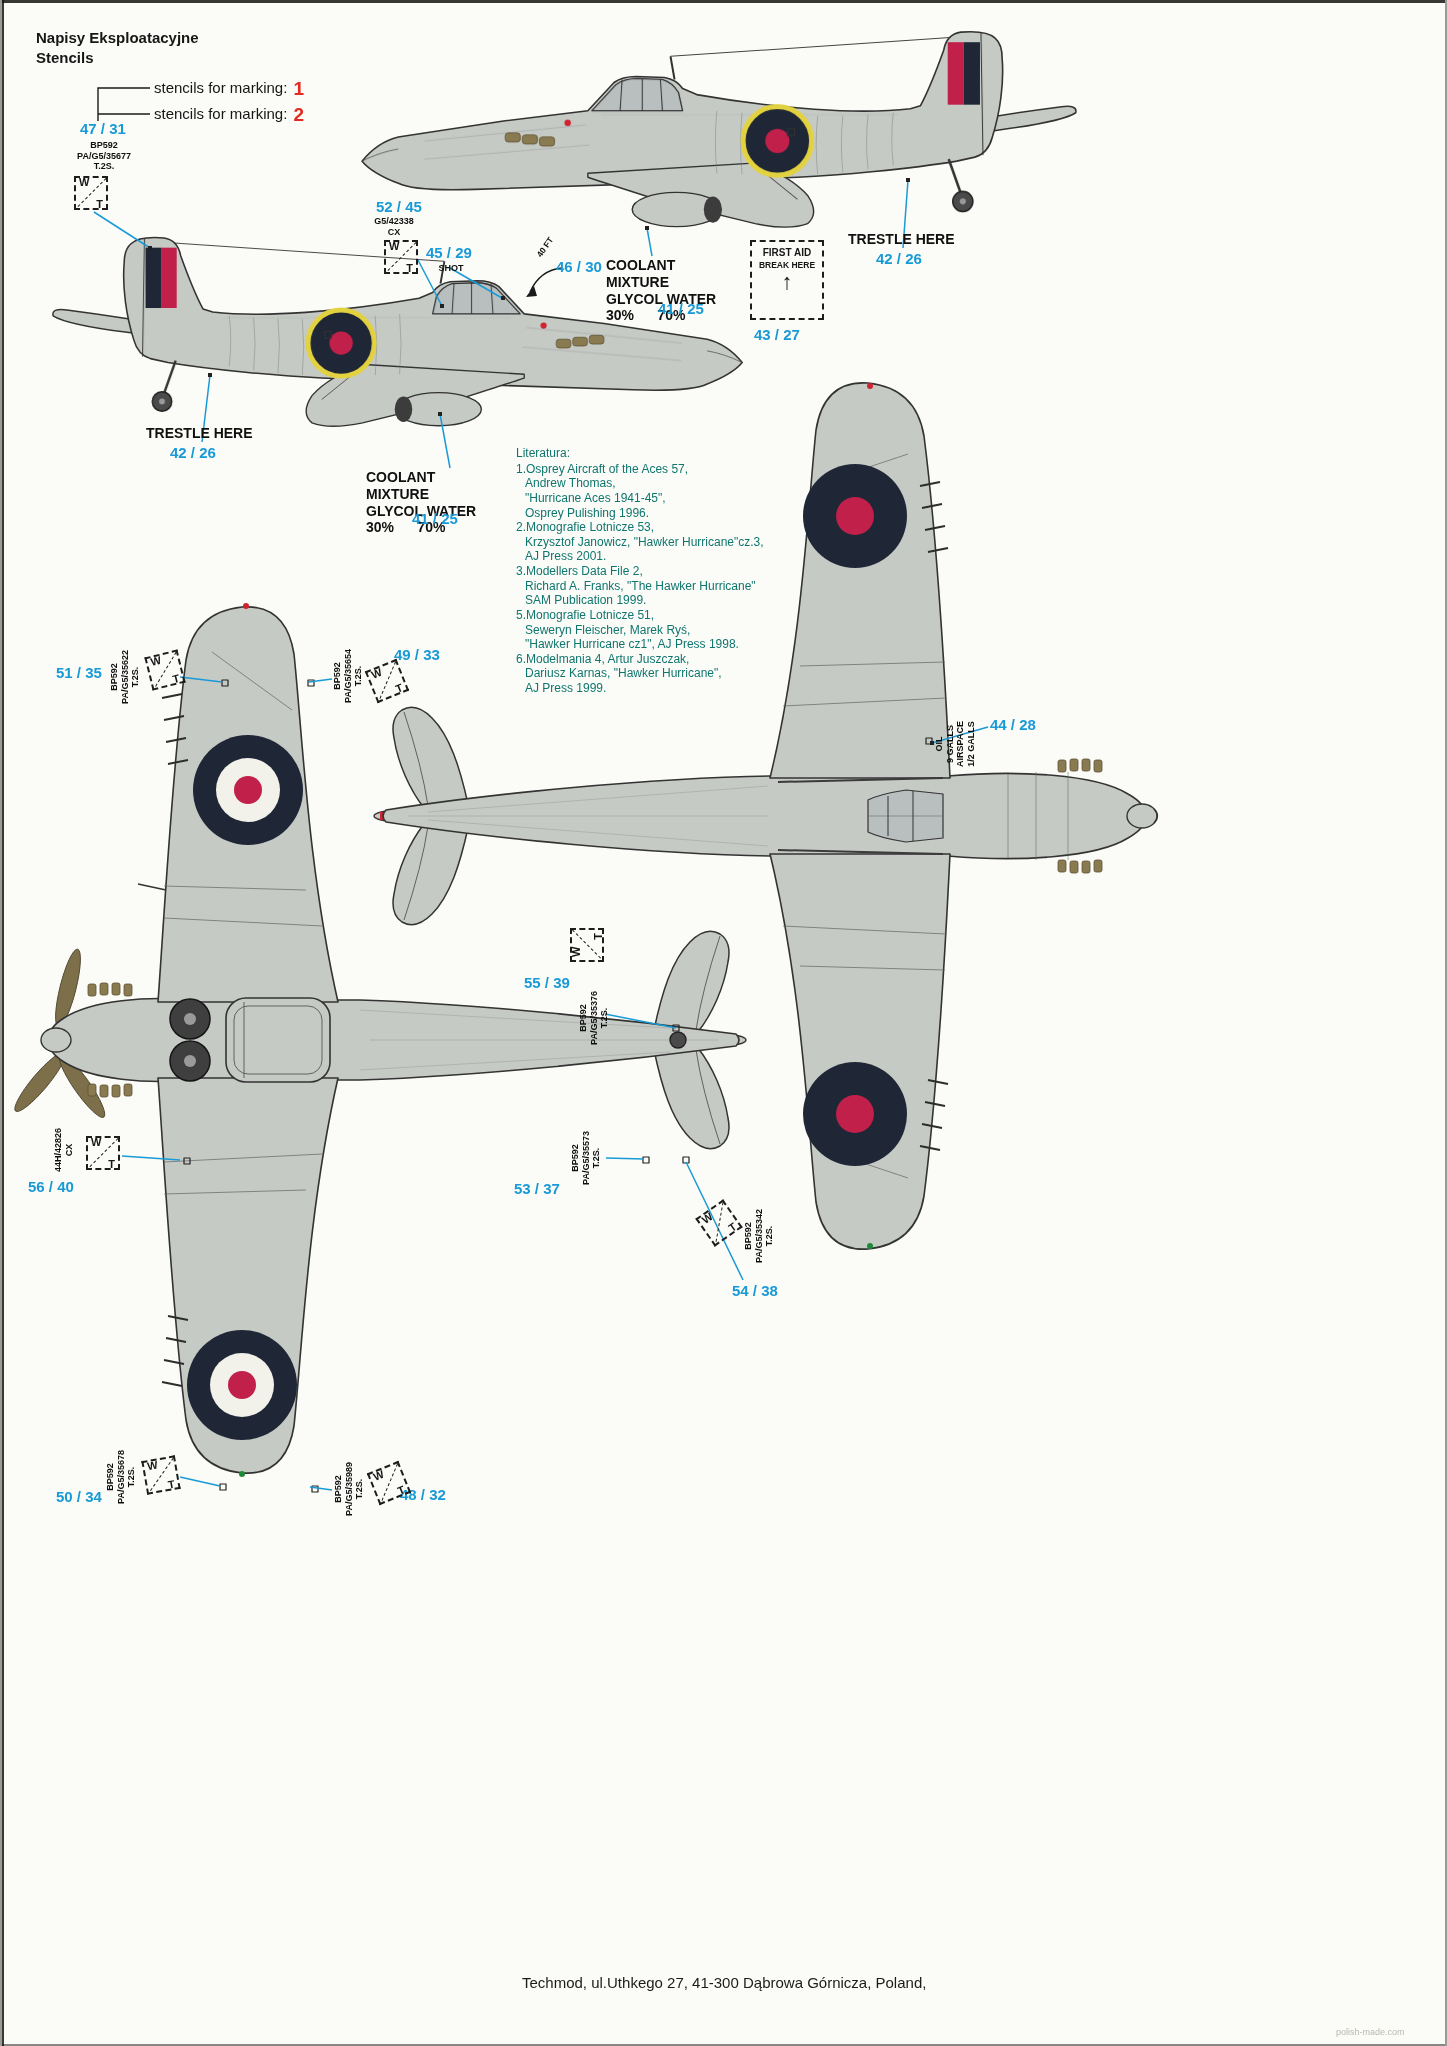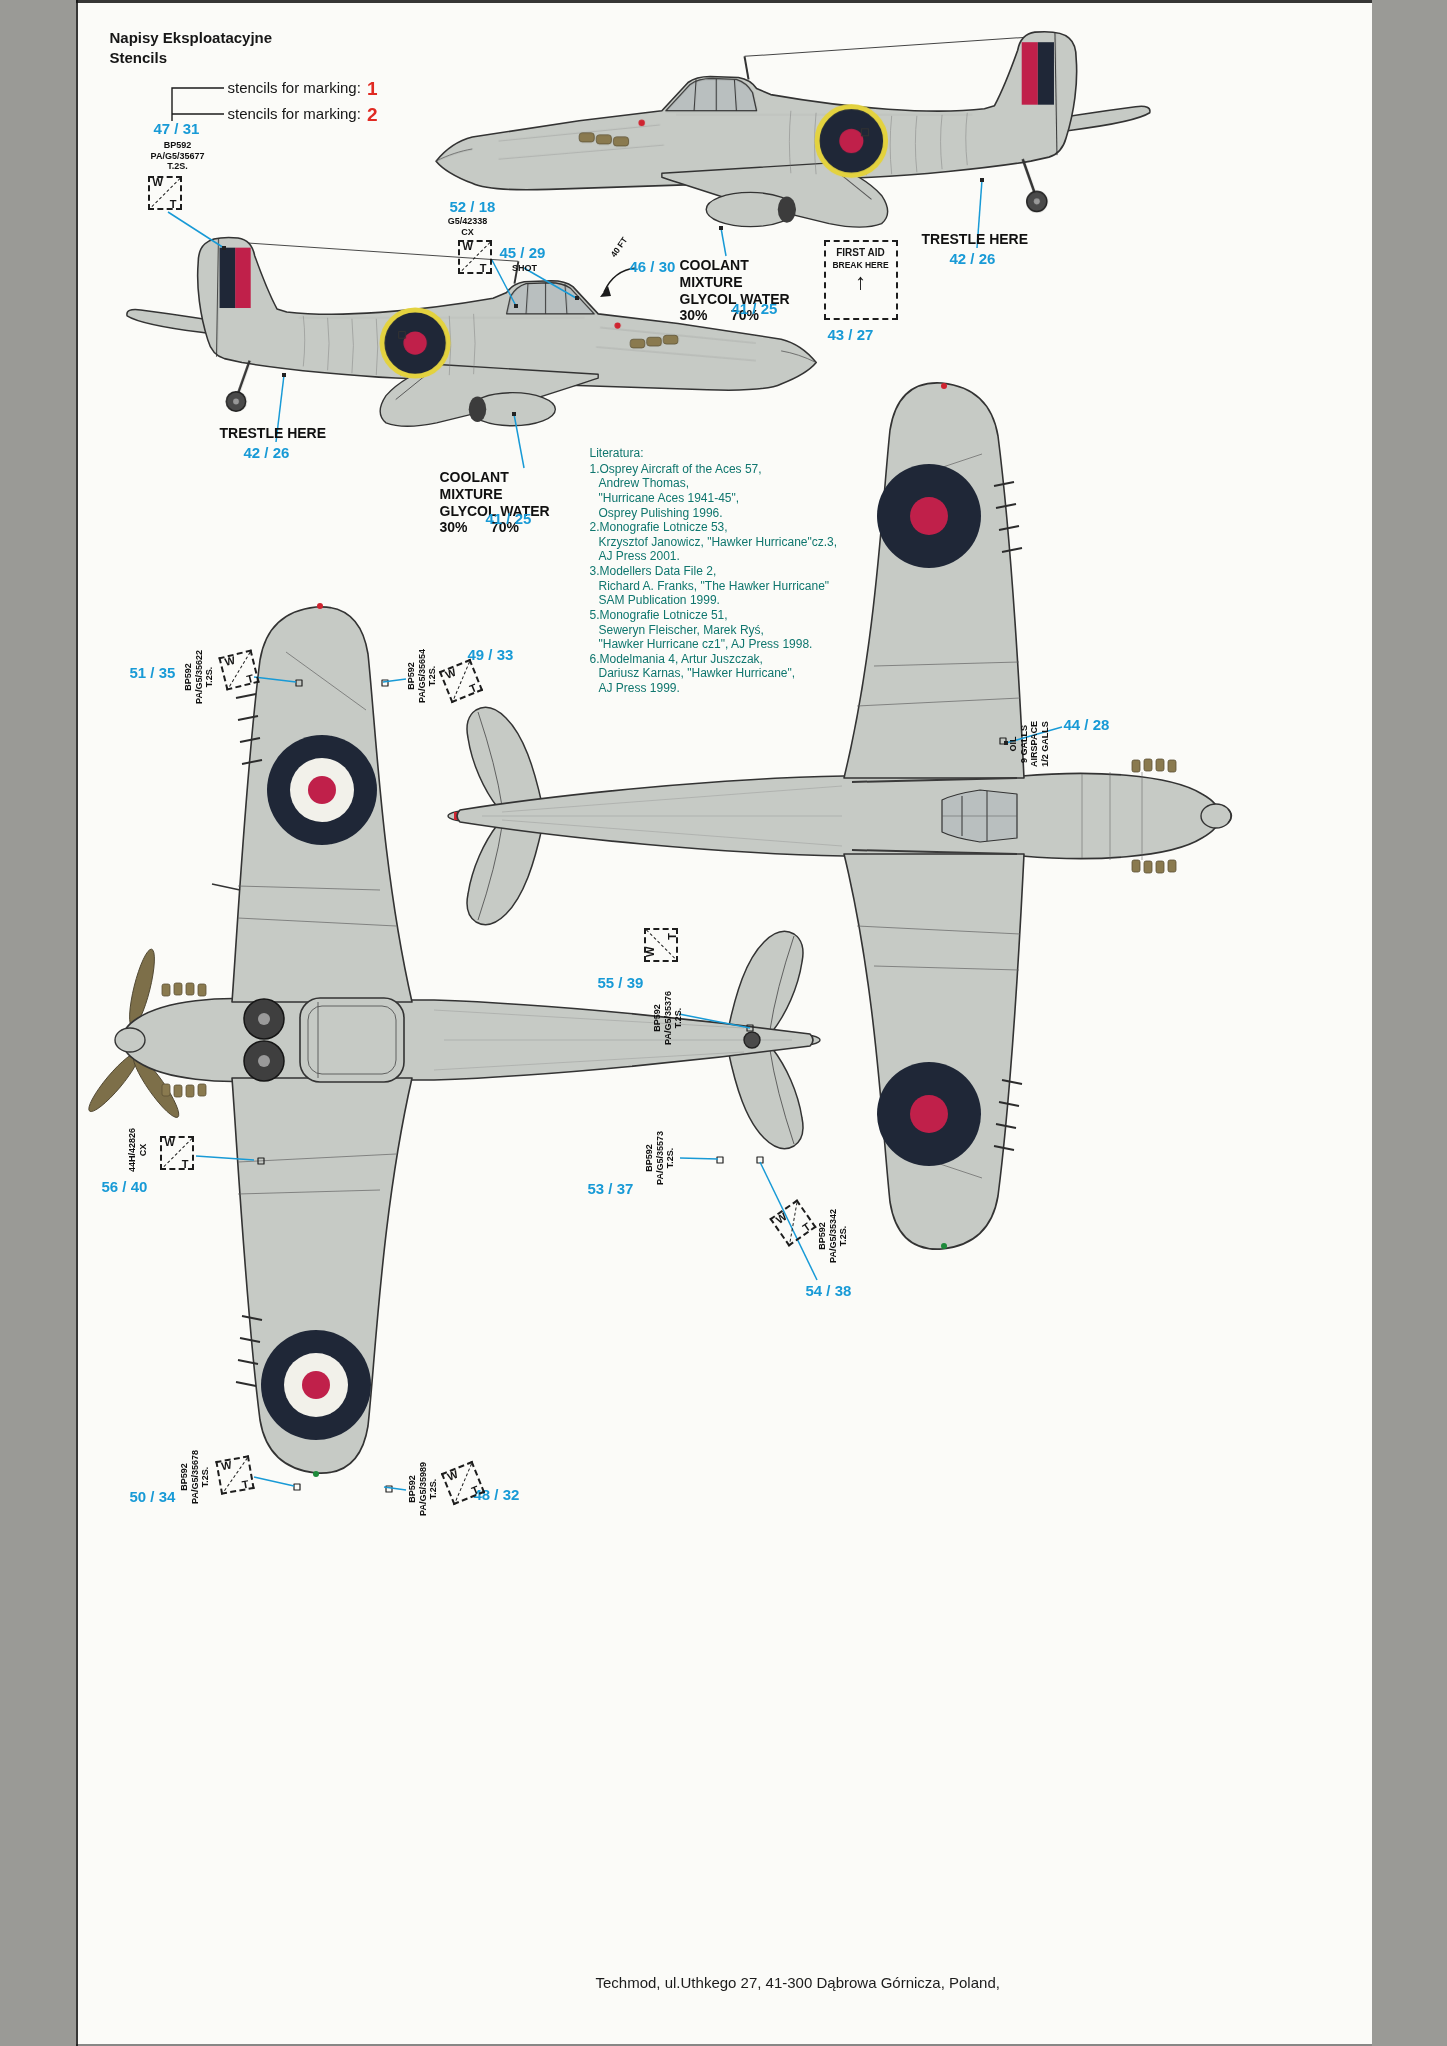--- a/index.html
+++ b/index.html
@@ -1,17 +1,17 @@
 <!DOCTYPE html>
 <html><head>
 <meta charset="utf-8">
 <style>
   * { margin:0; padding:0; box-sizing:border-box; }
   html,body { background:#9a9a96; }
-  .page { position:relative; width:1296px; height:2046px; margin:0 auto; background:#fbfbf8;
+  .page { position:relative; width:1443px; height:2046px; margin:0 auto; background:#fbfbf8;
           overflow:hidden; font-family:"Liberation Sans", sans-serif; color:#161616; }
   .edge { position:absolute; background:#141414; opacity:.85; }
   .title { position:absolute; left:34px; top:28px; font-size:15px; font-weight:bold; line-height:1.3; }
   .legend-row { position:absolute; font-size:15px; white-space:nowrap; }
   .legend-num { color:#e02a22; font-weight:bold; font-size:19px; margin-left:6px; vertical-align:-2px; }
   .callout-num { position:absolute; font-weight:bold; font-size:15px; color:#189ad6; white-space:nowrap; }
   .code { position:absolute; font-weight:bold; font-size:9px; line-height:1.18; text-align:center;
           white-space:pre-line; color:#101010; }
   .vcode { transform: translate(-50%,-50%) rotate(-90deg); }
   .rot55 { transform: translate(-50%,-50%) rotate(-55deg); font-size:8.5px; }
@@ -327,21 +327,21 @@
   <div class="code" style="left:50px; top:140px; width:104px;">BP592
 PA/G5/35677
 T.2S.</div>
   <div class="wt" style="left:72px; top:176px;">
     <span class="w">W</span>
     <span class="diag"></span>
     <span class="t">T</span>
   </div>
 
   
-  <div class="callout-num" style="left:374px; top:198px;">52 / 18</div>
+  <div class="callout-num" style="left:374px; top:198px;">52 / 45</div>
   <div class="code" style="left:352px; top:216px; width:80px;">G5/42338
 CX</div>
   <div class="wt" style="left:382px; top:240px;">
     <span class="w">W</span>
     <span class="diag"></span>
     <span class="t">T</span>
   </div>
 
   
   <div class="callout-num" style="left:424px; top:244px;">45 / 29</div>

